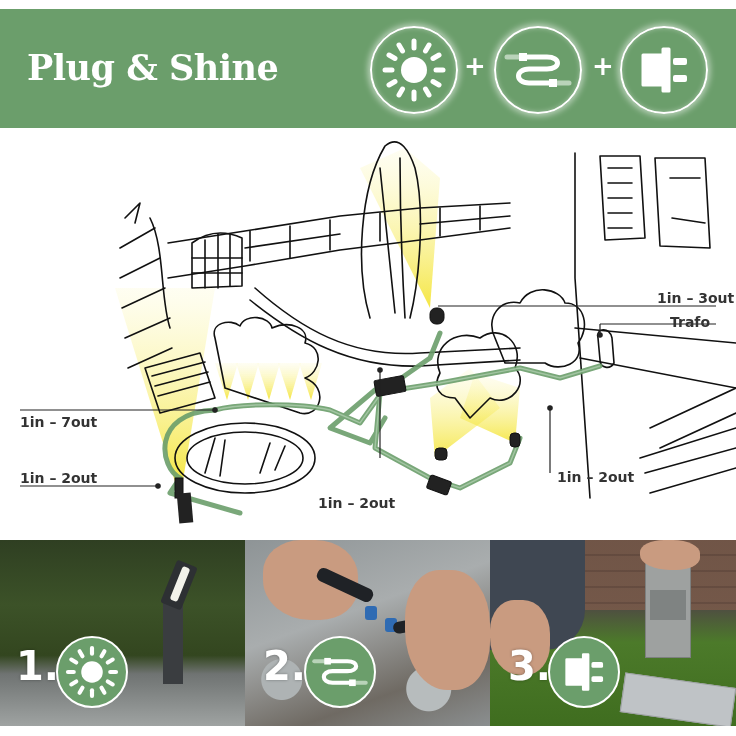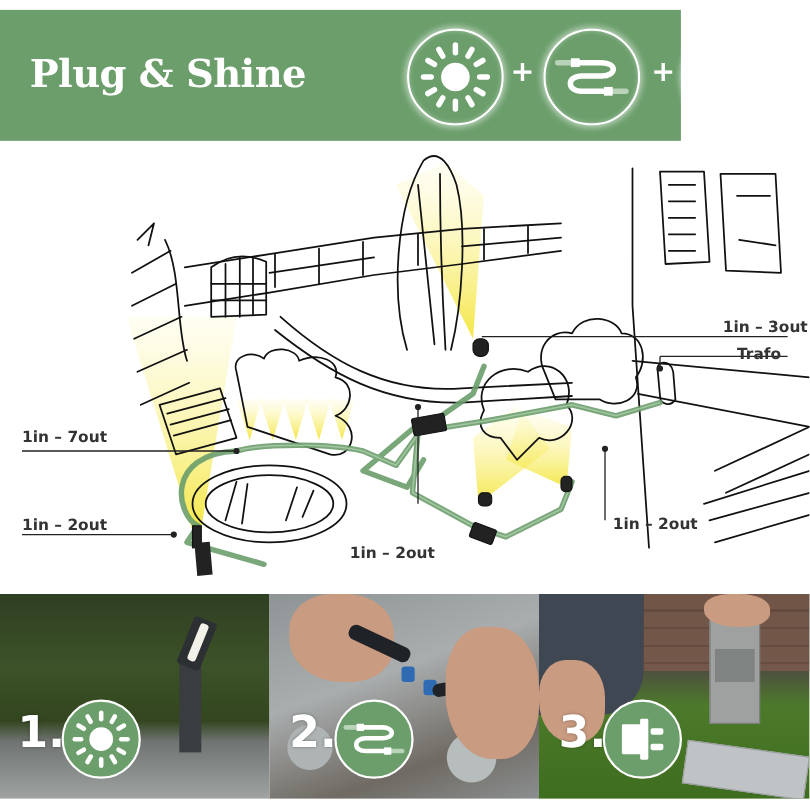--- a/index.html
+++ b/index.html
@@ -1,21 +1,21 @@
 <!DOCTYPE html>
 <html><head>
 <meta charset="utf-8">
 <style>
   * { box-sizing: border-box; margin: 0; padding: 0; }
   html, body { width: 736px; height: 736px; background: #ffffff; overflow: hidden; }
   body { position: relative; font-family: "DejaVu Sans", sans-serif; }
 
   
   .header {
-    position: absolute; left: 0; top: 9px; width: 619px; height: 119px;
+    position: absolute; left: 0; top: 9px; width: 736px; height: 119px;
     background: #6b9e6b;
   }
   .title {
     position: absolute; left: 27px; top: 38px;
     font-family: "DejaVu Serif", serif; font-weight: bold;
     font-size: 35px; color: #ffffff; letter-spacing: -0.5px;
   }
   .hicon {
     position: absolute; top: 17px; width: 88px; height: 88px;
     border-radius: 50%; border: 2.5px solid #ffffff;
@@ -227,21 +227,21 @@
         <circle cx="380" cy="242" r="2.2"></circle>
       <line x1="550" y1="280" x2="550" y2="345"></line>
         <circle cx="550" cy="280" r="2.2"></circle>
       <line x1="438" y1="178" x2="716" y2="178"></line>
       <line x1="600" y1="205" x2="600" y2="196"></line>
         <line x1="600" y1="196" x2="716" y2="196"></line>
         <circle cx="600" cy="207" r="2.2"></circle>
     </g>
   </svg>
 
-  <div class="callout" style="left:20px; top:262px;">1in – 7out</div>
+  <div class="callout" style="left:20px; top:286px;">1in – 7out</div>
   <div class="callout" style="left:20px; top:342px;">1in – 2out</div>
   <div class="callout" style="left:318px; top:367px;">1in – 2out</div>
   <div class="callout" style="left:557px; top:341px;">1in – 2out</div>
   <div class="callout" style="left:657px; top:162px;">1in – 3out</div>
   <div class="callout" style="left:670px; top:186px;">Trafo</div>
 </div>
 
 <div class="photos">
 
   <div class="photo photo-1">

